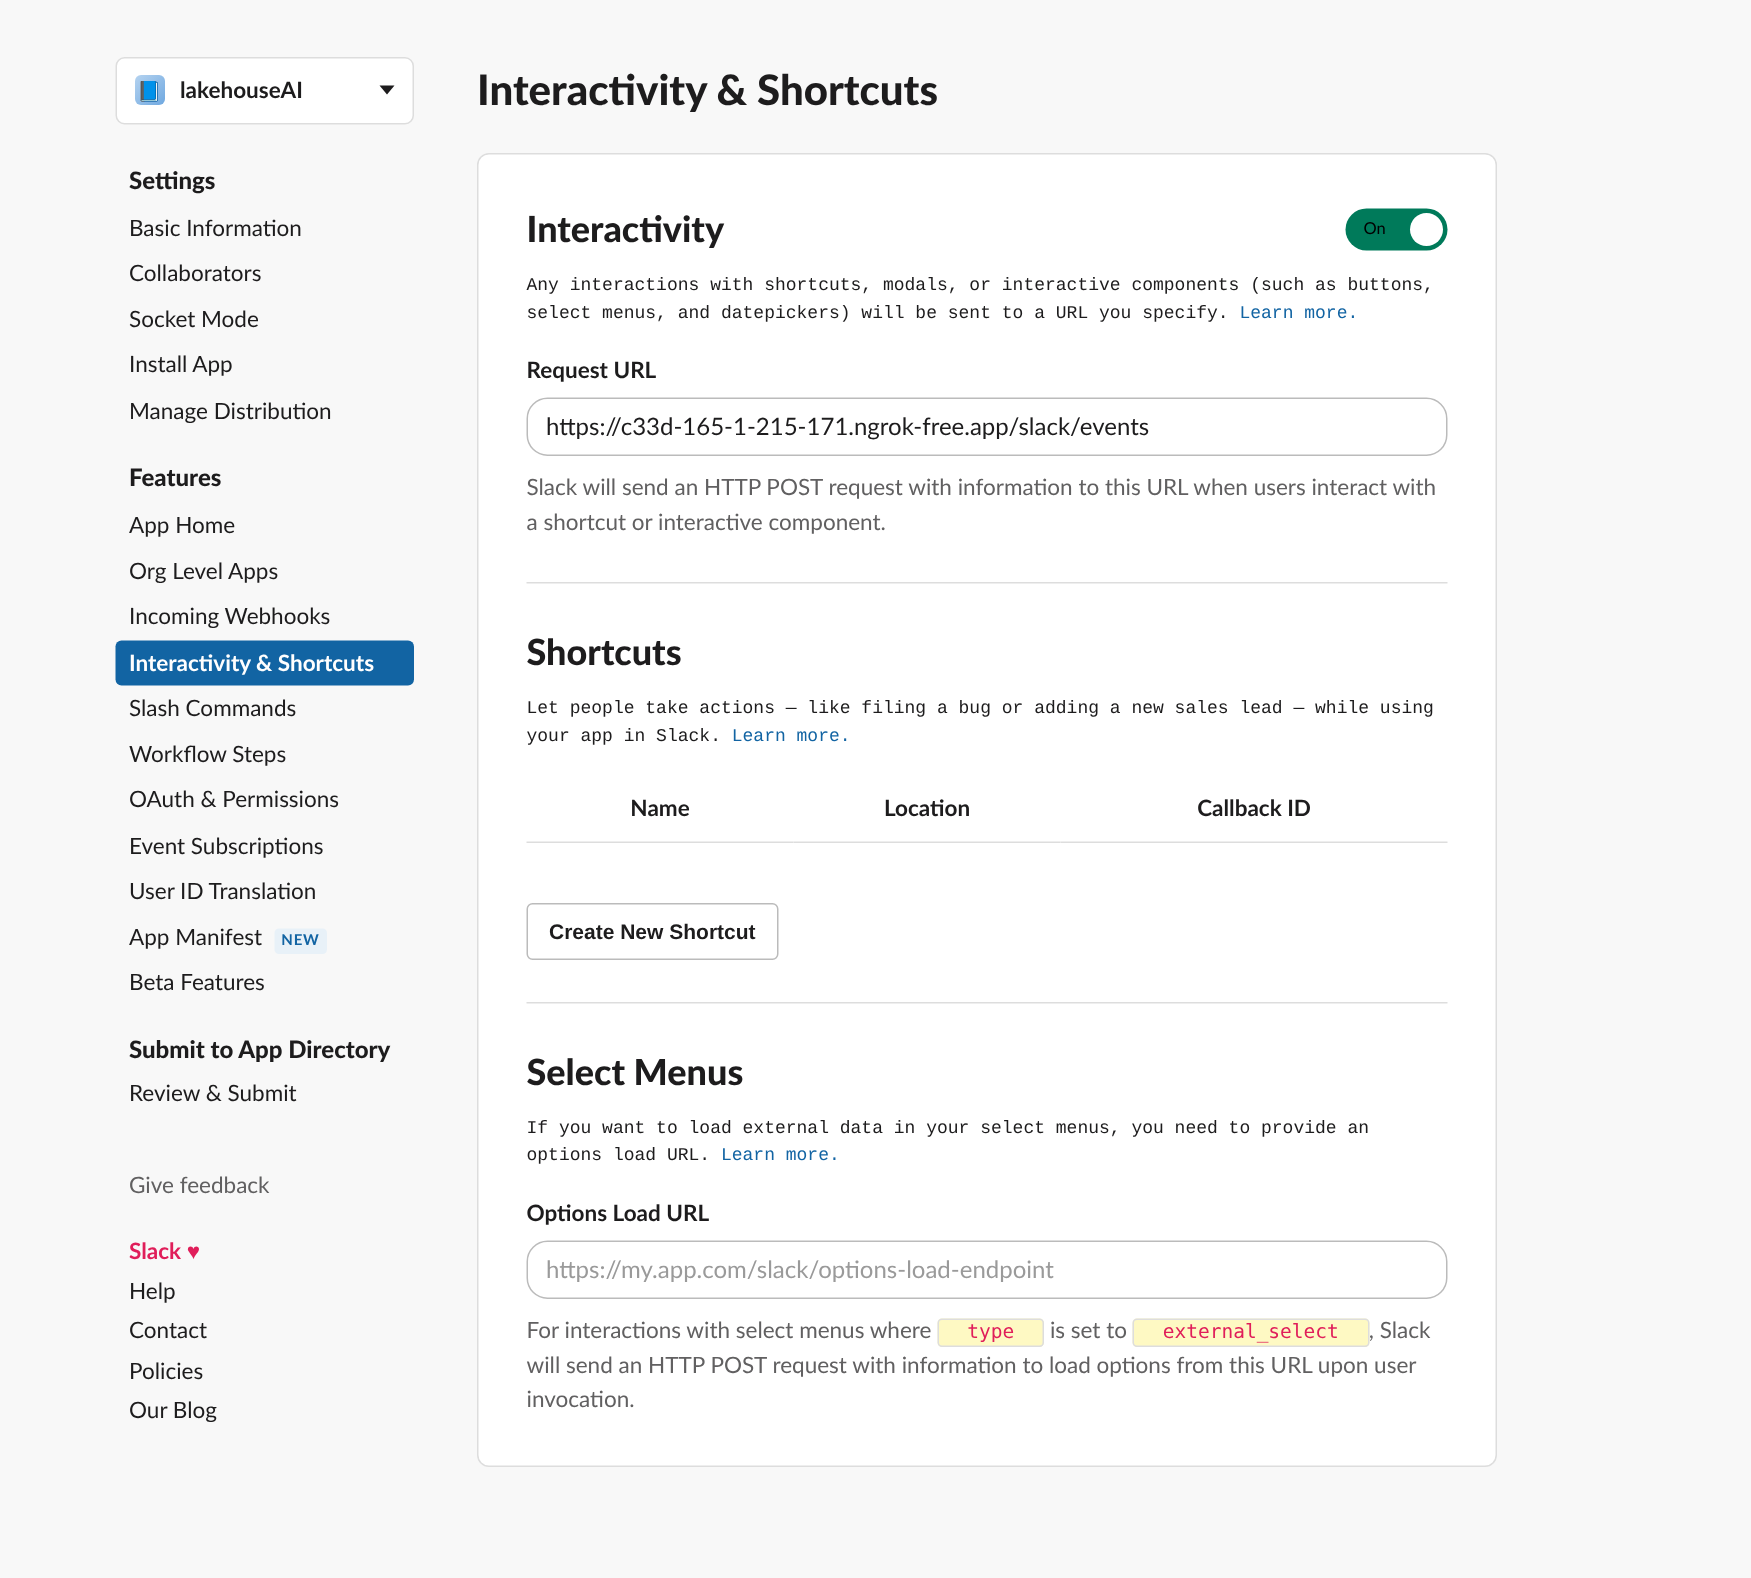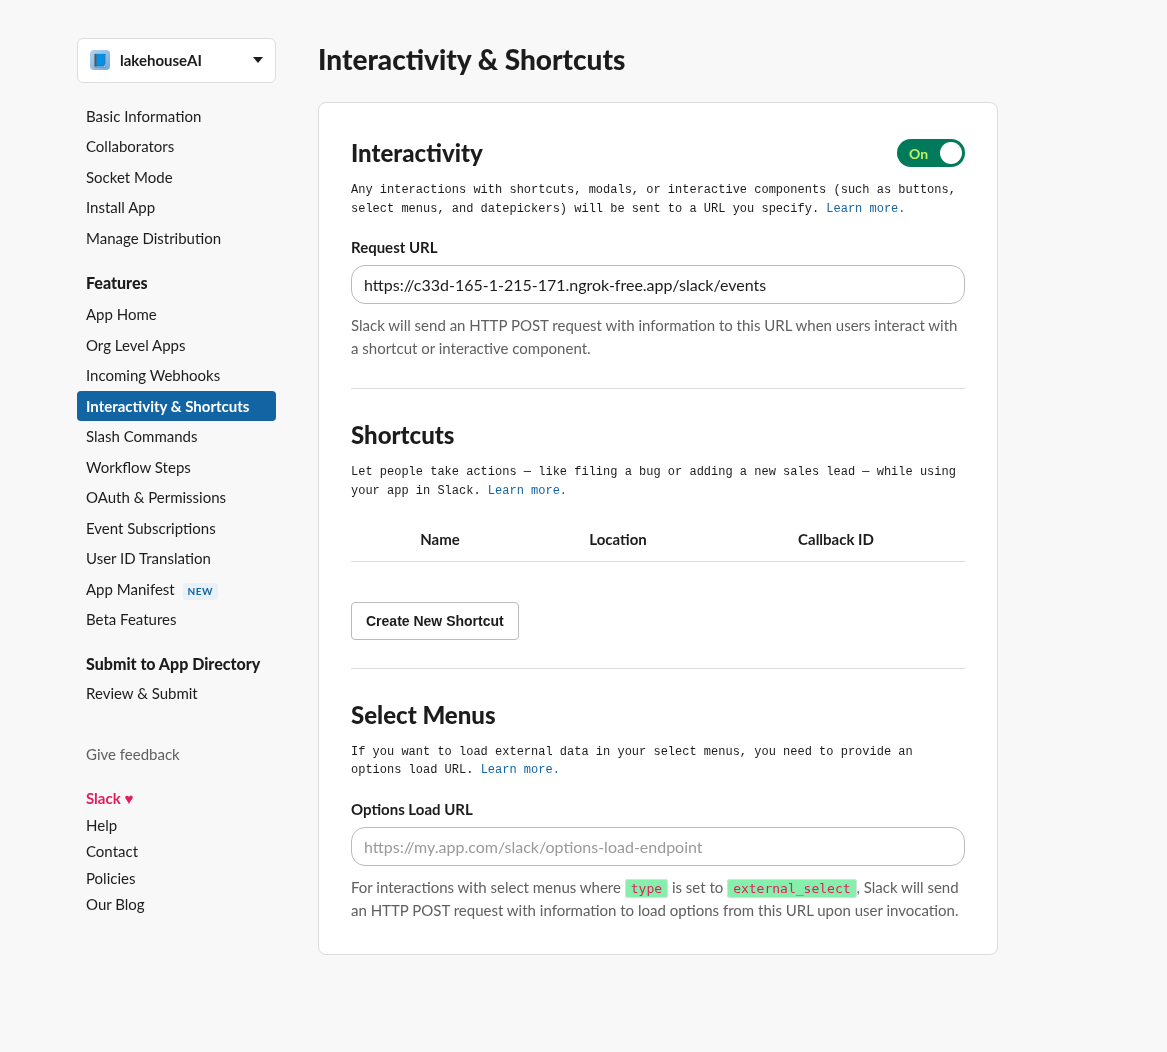--- a/index.html
+++ b/index.html
@@ -118,23 +118,23 @@
       align-items: center;
       background: #007a5a;
       border-radius: 14px;
       width: 68px;
       height: 28px;
       padding: 0 3px 0 12px;
       cursor: pointer;
       position: relative;
     }
     .toggle-label {
-      color: #bef264;
-      font-size: 14px;
-      font-weight: 700;
+      color: #000000;
+      font-size: 11px;
+      font-weight: 400;
     }
     .toggle-knob {
       position: absolute;
       right: 3px;
       width: 22px; height: 22px;
       border-radius: 50%;
       background: #fff;
     }
     .field-label {
       font-weight: 700;
@@ -185,40 +185,41 @@
       font-weight: 700;
       font-size: 14px;
       cursor: pointer;
       margin-top: 40px;
       color: #1d1c1d;
     }
     .code-chip {
       font-family: ui-monospace, "SFMono-Regular", Menlo, monospace;
       font-size: 13px;
       color: #e01e5a;
-      background: #86efac;
+      background: #fef9c3;
       border: 1px solid #ddd;
       border-radius: 3px;
-      padding: 1px 5px;
+      padding: 1px 19px;
     }
   </style>
 </head>
 <body>
 
 <div class="app-container">
 
   <aside class="sidebar">
     <div class="app-selector">
       <div class="app-selector-left">
         <span class="app-icon">📘</span>
         <span>lakehouseAI</span>
       </div>
       <span class="caret-down"></span>
     </div>
 
+    <div class="nav-section-title">Settings</div>
     <div class="nav-item">Basic Information</div>
     <div class="nav-item">Collaborators</div>
     <div class="nav-item">Socket Mode</div>
     <div class="nav-item">Install App</div>
     <div class="nav-item">Manage Distribution</div>
 
     <div class="nav-spacer"></div>
 
     <div class="nav-section-title">Features</div>
     <div class="nav-item">App Home</div>

